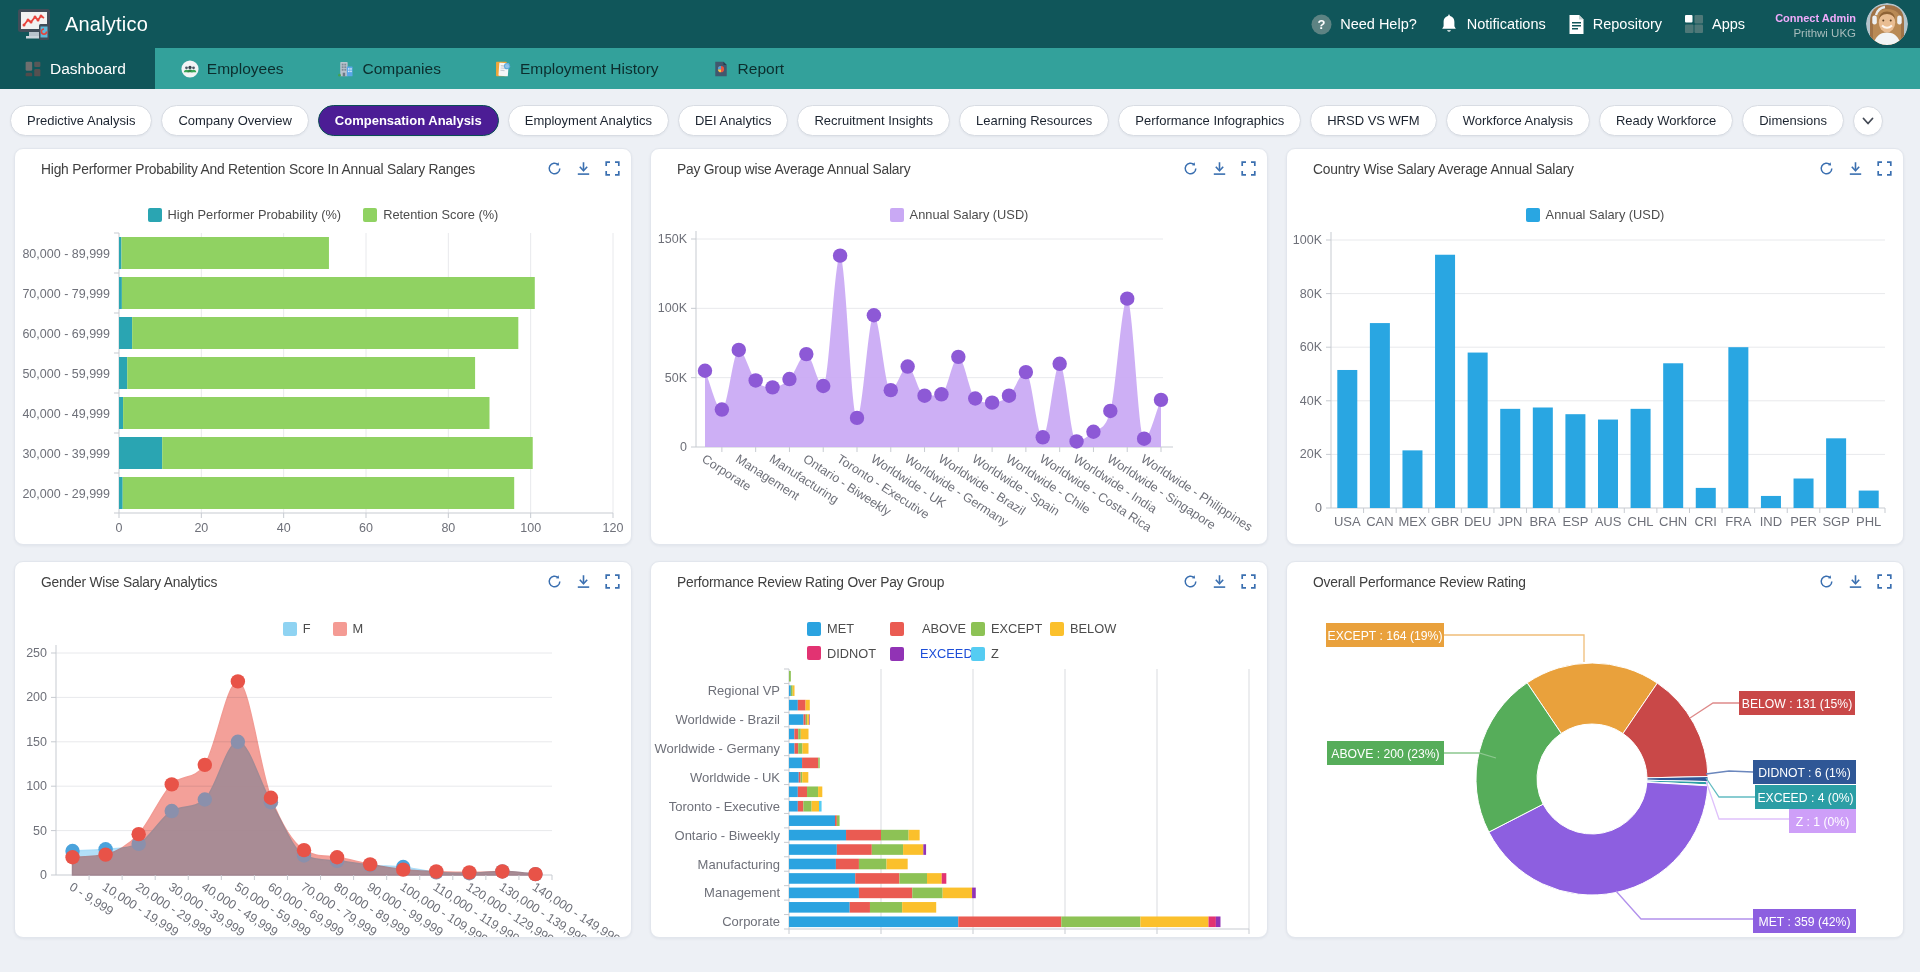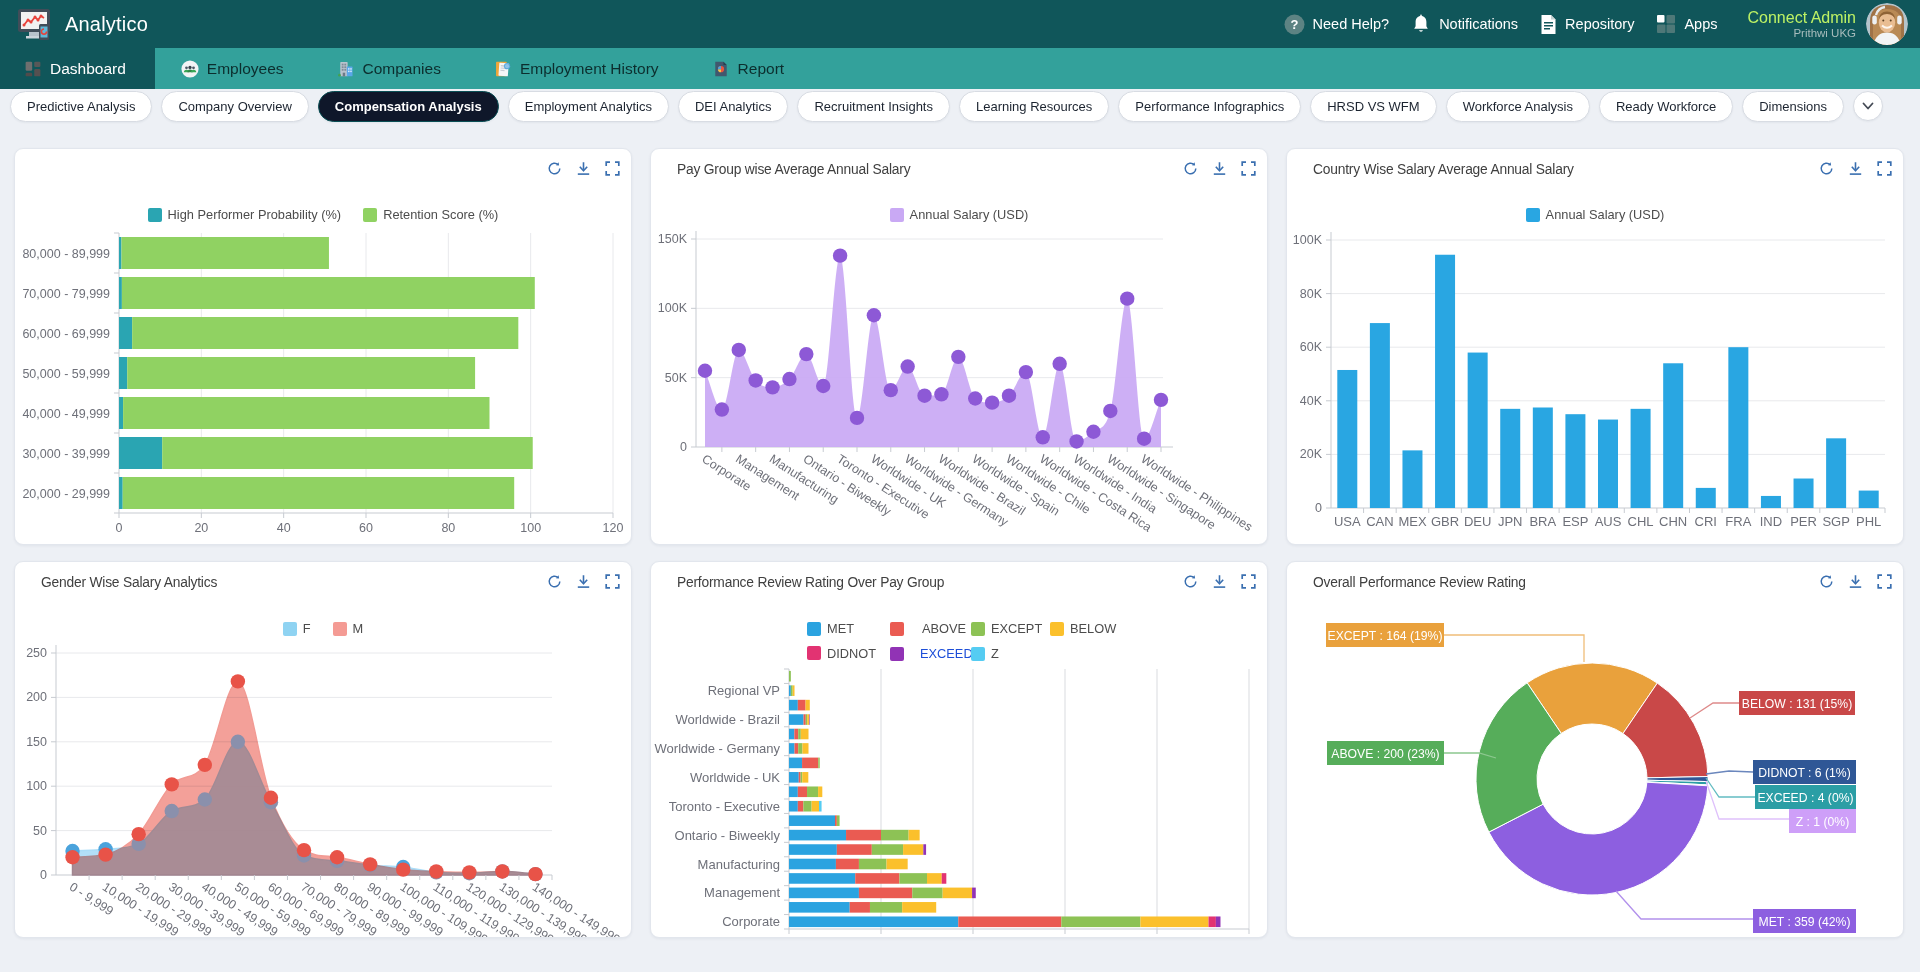--- a/index.html
+++ b/index.html
@@ -4,32 +4,32 @@
 <style>
 * { margin:0; padding:0; box-sizing:border-box; }
 html,body { width:1920px; height:972px; overflow:hidden; font-family:"Liberation Sans", sans-serif; background:#edf0f5; }
 
 .topbar { height:48px; background:#10565a; display:flex; align-items:center; color:#fff; }
 .logo-wrap { display:flex; align-items:center; gap:12px; padding-left:17px; width:290px; }
 .logo-title { font-size:20px; color:#fff; letter-spacing:.2px; }
 .top-right { margin-left:auto; display:flex; align-items:center; gap:0; }
 .top-item { display:flex; align-items:center; gap:8px; font-size:14.5px; color:#fff; cursor:pointer; margin-right:22px; }
 .user-block { text-align:right; margin-right:10px; }
-.user-name { font-size:16px; font-weight:normal; color:#bef264; line-height:18px; }
+.user-name { font-size:11px; font-weight:bold; color:#f0abfc; line-height:18px; }
 .user-org { font-size:11.5px; color:#a7bcbc; line-height:13px; }
 .avatar { width:42px; height:42px; border-radius:50%; overflow:hidden; margin-right:12px; flex:none; }
 
 .navbar { height:41px; background:#33a19b; display:flex; align-items:stretch; }
 .nav-tab { display:flex; align-items:center; gap:8px; padding:0 27px 0 26px; font-size:15.5px; color:#0c2e2e; cursor:pointer; }
 .nav-tab.active { background:#10565a; color:#fff; padding:0 29px 0 24px; }
 .nav-icon { width:18px; height:18px; flex:none; }
 
-.chipbar { display:flex; align-items:flex-start; padding:2px 38px 0 10px; gap:9px; }
+.chipbar { display:flex; align-items:center; padding:16px 38px 0 10px; gap:9px; }
 .chip { background:#fff; border:1px solid #d8dce3; border-radius:16px; height:31px; display:flex; align-items:center; justify-content:center; font-size:13px; color:#1c2430; padding:0 16px; white-space:nowrap; cursor:pointer; box-shadow:0 1px 2px rgba(20,30,50,.05); flex:1 1 auto; }
-.chip.active { background:#0f172a; border-color:#0a4f55; color:#fff; font-weight:bold; }
+.chip.active { background:#4c1d95; border-color:#0a4f55; color:#fff; font-weight:bold; }
 .chip-more { width:30px; height:30px; min-width:30px; border-radius:50%; background:#fff; border:1px solid #d8dce3; display:flex; align-items:center; justify-content:center; cursor:pointer; flex:none; box-shadow:0 1px 2px rgba(20,30,50,.05); }
 .card { position:absolute; background:#fff; border:1px solid #e2e6ed; border-radius:9px; box-shadow:0 1px 3px rgba(25,35,60,.06); overflow:hidden; }
 .card-head { position:absolute; left:0; top:0; right:0; height:40px; display:flex; align-items:flex-start; }
 .card-title { font-size:13.8px; letter-spacing:-0.2px; color:#404040; padding-left:26px; padding-top:13px; white-space:nowrap; }
 .card-tools { margin-left:auto; display:flex; align-items:center; gap:14px; padding-right:11px; padding-top:12px; }
 .tool { width:15px; height:15px; cursor:pointer; }
 svg text { font-family:"Liberation Sans", sans-serif; }
 </style>
 </head>
 <body>
@@ -220,20 +220,21 @@
     <div class="chip-more">
       <svg width="14" height="14" viewBox="0 0 14 14">
         <path d="M2.5 4.5 L7 9.5 L11.5 4.5" fill="none" stroke="#444a55" stroke-width="1.8" stroke-linecap="round" stroke-linejoin="round"></path>
       </svg>
     </div>
   </div>
 
 <div id="cards">
     <div class="card" style="left: 14px; top: 148px; width: 618px; height: 397px;">
       <div class="card-head">
+        <div class="card-title">High Performer Probability And Retention Score In Annual Salary Ranges</div>
         <div class="card-tools">
           <span style="display: flex;">
             <svg class="tool" viewBox="0 0 15 15">
               <path d="M12.8 7.5 A5.3 5.3 0 1 1 11.2 3.7" fill="none" stroke="#3a6fb0" stroke-width="1.5"></path>
               <path d="M11.6 1.2 L12.1 4.4 L8.9 4.2 Z" fill="#3a6fb0"></path>
             </svg>
           </span>
           <span style="display: flex;">
             <svg class="tool" viewBox="0 0 15 15">
               <path d="M7.5 1.2 L7.5 8.7" stroke="#3a6fb0" stroke-width="1.6" fill="none"></path>

